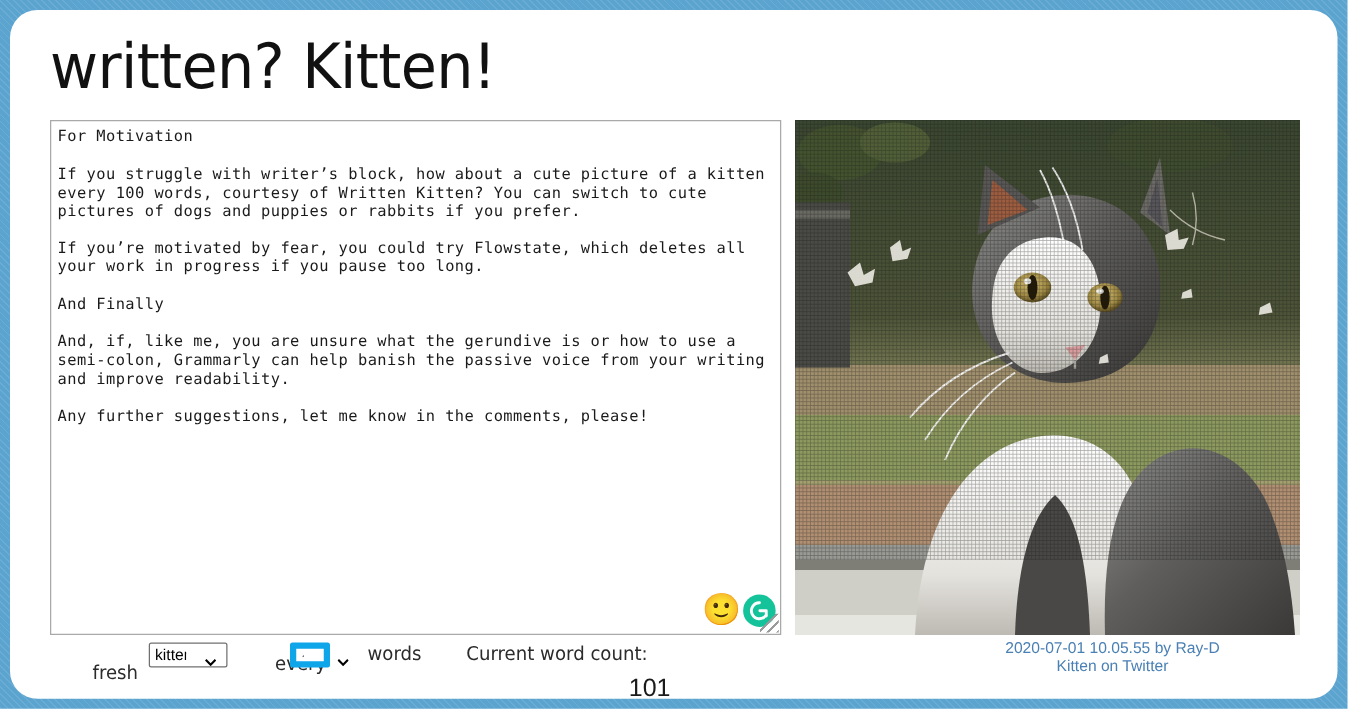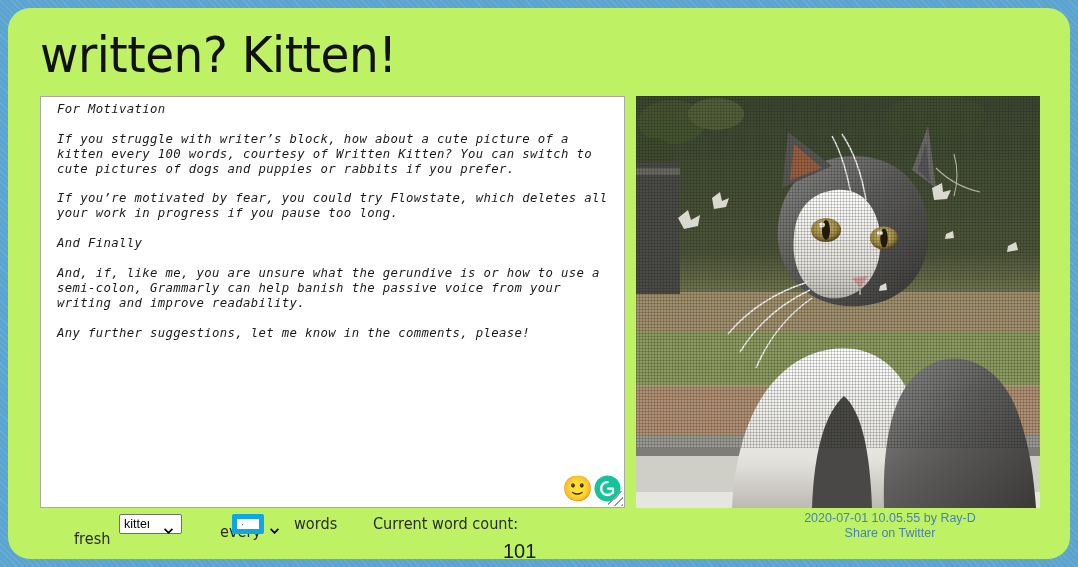--- a/index.html
+++ b/index.html
@@ -21,21 +21,21 @@
     font-family: "Liberation Sans", sans-serif;
   }
 
   
   #app-card {
     position: absolute;
     left: 8px;
     top: 8px;
     width: 1062px;
     height: 551px;
-    background: #bef264;
+    background: #ffffff;
     border-radius: 22px;
     box-sizing: border-box;
     overflow: hidden;
   }
 
   
   #app-title {
     position: absolute;
     left: 32px;
     top: 17px;
@@ -56,32 +56,31 @@
     left: 32px;
     top: 88px;
     width: 585px;
     height: 412px;
     border: 1px solid #a9a9a9;
     background: #ffffff;
     box-sizing: border-box;
   }
   #editor-text {
     position: absolute;
-    left: 16px;
+    left: 5px;
     top: 5px;
     right: 6px;
     font-family: "DejaVu Sans Mono", "Liberation Mono", monospace;
     font-size: 12.3px;
     line-height: 14.9px;
     color: #1a1a1a;
     white-space: pre-wrap;
     word-wrap: break-word;
     letter-spacing: 0.35px;
     margin: 0;
-    font-style: italic;
   }
   #smiley-icon {
     position: absolute;
     left: 521px;
     top: 378px;
     width: 27px;
     height: 27px;
     font-size: 25px;
     line-height: 27px;
     text-align: center;
@@ -373,16 +372,16 @@
       </g>
       <g stroke="#cfcbbe" stroke-width="1.1" fill="none" opacity="0.8">
         <path d="M300 72 C312 84 326 92 344 96"></path>
         <path d="M318 58 C322 72 322 86 318 100"></path>
       </g>
     </svg>
   </div>
 
   <div id="attribution-block">
     <div>2020-07-01 10.05.55 by Ray-D</div>
-    <a href="#">Share on Twitter</a>
+    <a href="#">Kitten on Twitter</a>
   </div>
 
 </div>
 
 </body></html>

